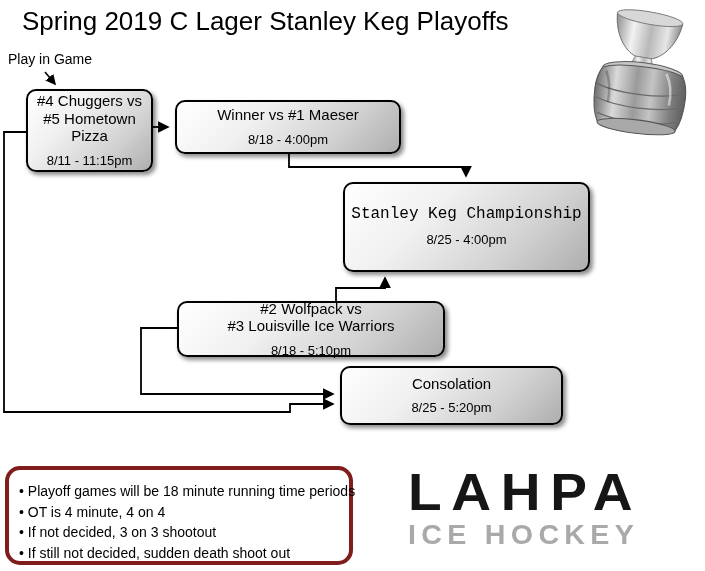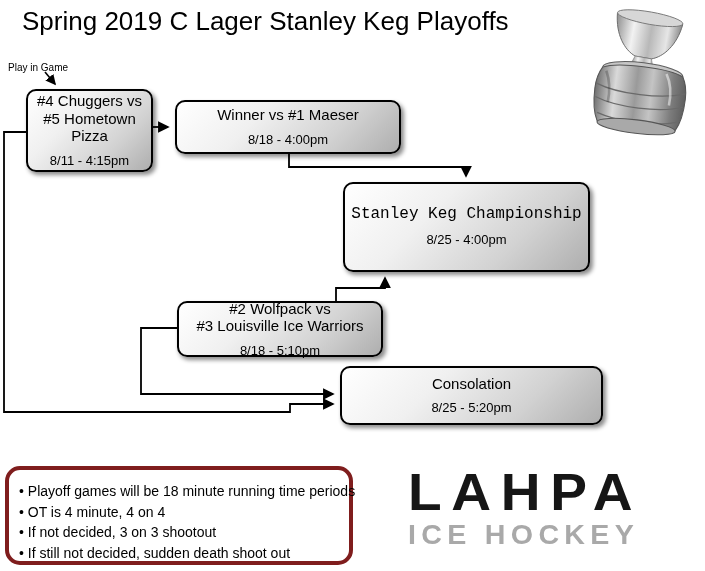--- a/index.html
+++ b/index.html
@@ -5,37 +5,37 @@
   html,body{margin:0;padding:0;background:#fff;}
   .canvas{
     position:relative;width:705px;height:571px;background:#ffffff;overflow:hidden;
     font-family:"Liberation Sans",sans-serif;color:#000;padding-left:8px;
   }
   .page-title{
     position:absolute;left:22px;top:6px;font-size:26px;font-weight:400;
     letter-spacing:0px;color:#000;white-space:nowrap;
   }
   .play-in-label{
-    position:absolute;left:8px;top:62px;font-size:10px;color:#000;text-align:center;
+    position:absolute;left:8px;top:51px;font-size:14px;color:#000;text-align:center;
   }
   .node{
     position:absolute;box-sizing:border-box;border:2px solid #000;border-radius:10px;
     background:linear-gradient(135deg,#ffffff 0%,#f0f0f0 35%,#d2d2d2 70%,#aeaeae 100%);
     box-shadow:2.5px 3px 4px rgba(0,0,0,0.45);
     display:flex;flex-direction:column;justify-content:center;align-items:center;
     text-align:center;padding:2px 4px;
   }
   .node .teams{font-size:15px;line-height:17.5px;white-space:pre-line;}
   .node .dt{font-size:13px;line-height:16px;margin-top:8px;}
   .node-playin{left:26px;top:89px;width:127px;height:83px;}
   .node-semifinal{left:175px;top:100px;width:226px;height:54px;}
   .node-championship{left:343px;top:182px;width:247px;height:90px;}
   .node-championship .teams{font-size:16px;font-family:Liberation Mono, monospace;}
-  .node-quarterfinal{left:177px;top:301px;width:206px;height:56px;}
-  .node-consolation{left:340px;top:366px;width:263px;height:59px;justify-content:center;}
+  .node-quarterfinal{left:177px;top:301px;width:268px;height:56px;}
+  .node-consolation{left:340px;top:366px;width:223px;height:59px;justify-content:center;}
   .connectors{position:absolute;left:0;top:0;width:705px;height:571px;pointer-events:none;}
   .rules-box{
     position:absolute;box-sizing:border-box;left:5px;top:466px;width:348px;height:99px;
     border:4px solid #7f1d1d;border-radius:15px;background:#fff;
     padding:11px 10px 8px 10px;
   }
   .rules-box .rule{font-size:14px;line-height:20.5px;white-space:nowrap;}
   .logo{position:absolute;left:408px;top:452px;width:290px;text-align:left;margin-top:15px;}
   .logo-main{
     font-size:51px;font-weight:700;color:#161616;letter-spacing:9px;line-height:52px;
@@ -53,21 +53,21 @@
 <div class="canvas">
 
   <div class="page-title">Spring 2019 C Lager Stanley Keg Playoffs</div>
 
   <div class="play-in-label">Play in Game</div>
 
   <div class="node node-playin">
     <div class="teams">#4 Chuggers vs
 #5 Hometown
 Pizza</div>
-    <div class="dt">8/11 - 4:15pm</div>
+    <div class="dt">8/11 - 11:15pm</div>
   </div>
 
   <div class="node node-semifinal">
     <div class="teams">Winner vs #1 Maeser</div>
     <div class="dt">8/18 - 4:00pm</div>
   </div>
 
   <div class="node node-championship">
     <div class="teams">Stanley Keg Championship</div>
     <div class="dt">8/25 - 4:00pm</div>

